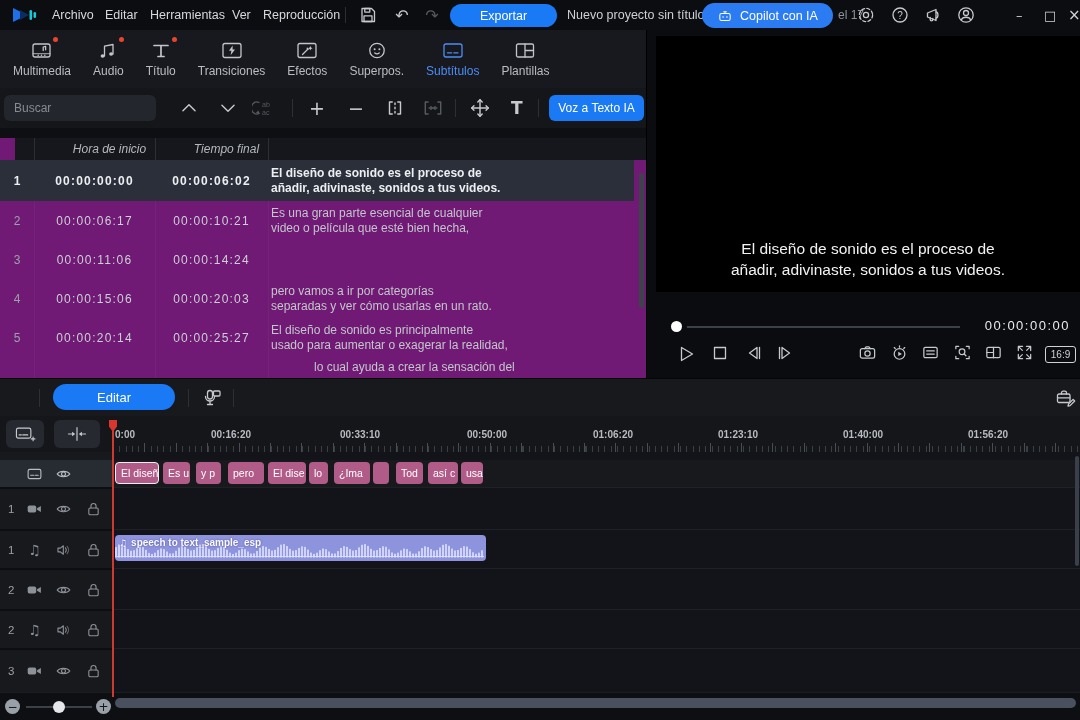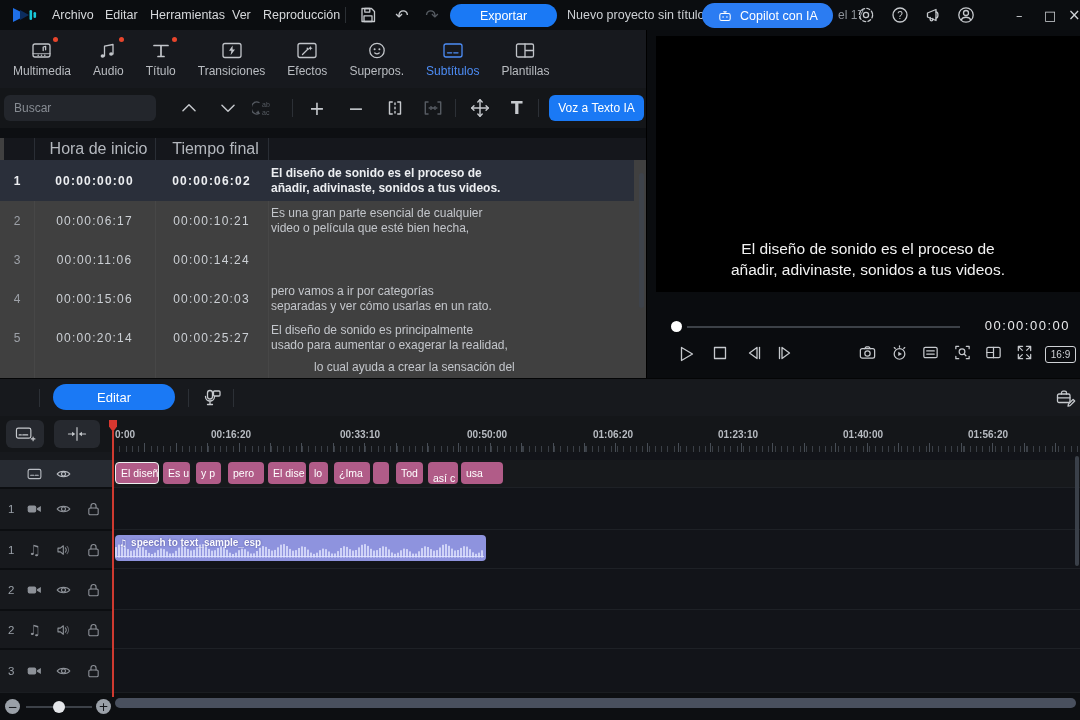--- a/index.html
+++ b/index.html
@@ -17,40 +17,40 @@
   .tdiv{position:absolute;top:7px;width:1px;height:16px;background:#2b2f34;}
   .tb-icon{position:absolute;top:5px;width:20px;height:20px;}
   .btn-blue{display:flex;align-items:center;justify-content:center;background:#1a79f5;color:#fff;border-radius:12px;font-size:12.5px;}
   .export-btn{position:absolute;left:450px;top:4px;width:107px;height:23px;}
   .proj-title{position:absolute;left:567px;top:0;height:30px;display:flex;align-items:center;font-size:12.5px;color:#cdd0d4;white-space:nowrap;}
   .copilot-btn{position:absolute;left:702px;top:3px;width:131px;height:25px;border-radius:13px;gap:7px;z-index:3;}
   .saved-frag{position:absolute;left:838px;top:0;height:30px;display:flex;align-items:center;font-size:12px;color:#8e939a;}
   .win-glyph{position:absolute;top:0;height:30px;display:flex;align-items:center;font-size:13px;color:#cfd2d6;}
 
   
-  .left-panel{position:absolute;left:0;top:30px;width:646px;height:348px;background:#404040;}
+  .left-panel{position:absolute;left:0;top:30px;width:646px;height:348px;background:#701a75;}
   .tabsbar{position:absolute;left:0;top:0;width:100%;height:58px;background:#17191e;display:flex;align-items:stretch;padding-left:2px;box-sizing:border-box;}
   .tab{position:relative;display:flex;flex-direction:column;align-items:center;justify-content:center;gap:3px;padding:0 11px;color:#b9bcc1;cursor:pointer;}
   .tab .ticn{position:relative;width:24px;height:21px;}
   .tab .tlabel{font-size:12px;white-space:nowrap;}
   .tab.active{color:#4d8df6;}
   .badge{position:absolute;top:-3px;right:-4px;width:5px;height:5px;border-radius:50%;background:#e8452c;}
 
   .tools{position:absolute;left:0;top:58px;width:100%;height:40px;background:#141619;}
   .search{position:absolute;left:4px;top:7px;width:152px;height:26px;background:#23262c;border-radius:6px;border:none;outline:none;color:#d6d8db;font-size:12px;padding:0 10px;box-sizing:border-box;font-family:"Liberation Sans",sans-serif;}
   .search::placeholder{color:#878c93;}
   .tool-ic{position:absolute;top:9px;width:22px;height:22px;cursor:pointer;}
   .tool-ic.dim{color:#565b62;}
   .tool-glyph{position:absolute;top:0;height:40px;display:flex;align-items:center;font-size:17px;color:#c6c9cd;cursor:pointer;}
   .tools .tdiv2{position:absolute;top:11px;width:1px;height:18px;background:#2c3036;}
   .voice-btn{position:absolute;left:549px;top:7px;width:95px;height:26px;border-radius:6px;font-size:12px;}
 
   
   .tbl-gap{position:absolute;left:0;top:98px;width:100%;height:10px;background:#0d0f12;}
-  .tbl-head{position:absolute;left:4px;top:108px;width:100%;height:22px;background:#15171c;display:grid;grid-template-columns:34px 121px 113px auto;align-items:center;font-size:16px;color:#b4b8be;}
+  .tbl-head{position:absolute;left:15px;top:108px;width:100%;height:22px;background:#15171c;display:grid;grid-template-columns:34px 121px 113px auto;align-items:center;font-size:12px;color:#b4b8be;font-style:italic;}
   .tbl-head span{text-align:center;}
   .colline{position:absolute;width:1px;top:108px;bottom:0;background:rgba(255,255,255,0.04);}
   .colline.hdr{height:22px;bottom:auto;background:#2a2e35;}
   .srow{position:absolute;left:0;width:634px;display:grid;grid-template-columns:34px 121px 113px auto;align-items:center;cursor:pointer;overflow:hidden;}
   .srow .n{text-align:center;font-size:12px;color:#9da1a8;}
   .srow .tc{text-align:center;font-size:12px;letter-spacing:1.2px;color:#ccd0d5;white-space:nowrap;}
   .srow .tx{font-size:12px;line-height:15px;color:#c3c6cb;white-space:pre-line;padding-left:3px;}
   .srow.sel{background:#2a2f3a;}
   .srow.sel .n,.srow.sel .tc,.srow.sel .tx{color:#eceef1;font-weight:bold;}
   .vscroll-tbl{position:absolute;right:2px;top:143px;width:5px;height:135px;background:#3e434b;border-radius:3px;cursor:pointer;}
@@ -657,24 +657,24 @@
         </div>
         <div class="clip" style="left: 221px; width: 36px;">
           <span>¿Ima</span>
         </div>
         <div class="clip" style="left: 260px; width: 16px;">
           <span></span>
         </div>
         <div class="clip" style="left: 283px; width: 27px;">
           <span>Tod</span>
         </div>
-        <div class="clip" style="left: 315px; width: 30px; align-items: flex-end;">
+        <div class="clip" style="left: 315px; width: 30px;">
           <span>así c</span>
         </div>
-        <div class="clip" style="left: 348px; width: 42px;">
+        <div class="clip" style="left: 348px; width: 22px;">
           <span>usa</span>
         </div>
       </div>
     <div class="audio-clip">
       <span class="wf"><svg width="371" height="26" viewBox="0 0 371 26" preserveAspectRatio="none">
             <rect x="0" y="12.1" width="2" height="10.4" fill="#d3d6f8" opacity="0.95"></rect>
             <rect x="3" y="9.6" width="2" height="12.9" fill="#d3d6f8" opacity="0.95"></rect>
             <rect x="6" y="9.2" width="2" height="13.3" fill="#d3d6f8" opacity="0.95"></rect>
             <rect x="9" y="11.2" width="2" height="11.3" fill="#d3d6f8" opacity="0.95"></rect>
             <rect x="12" y="14.1" width="2" height="8.4" fill="#d3d6f8" opacity="0.95"></rect>

